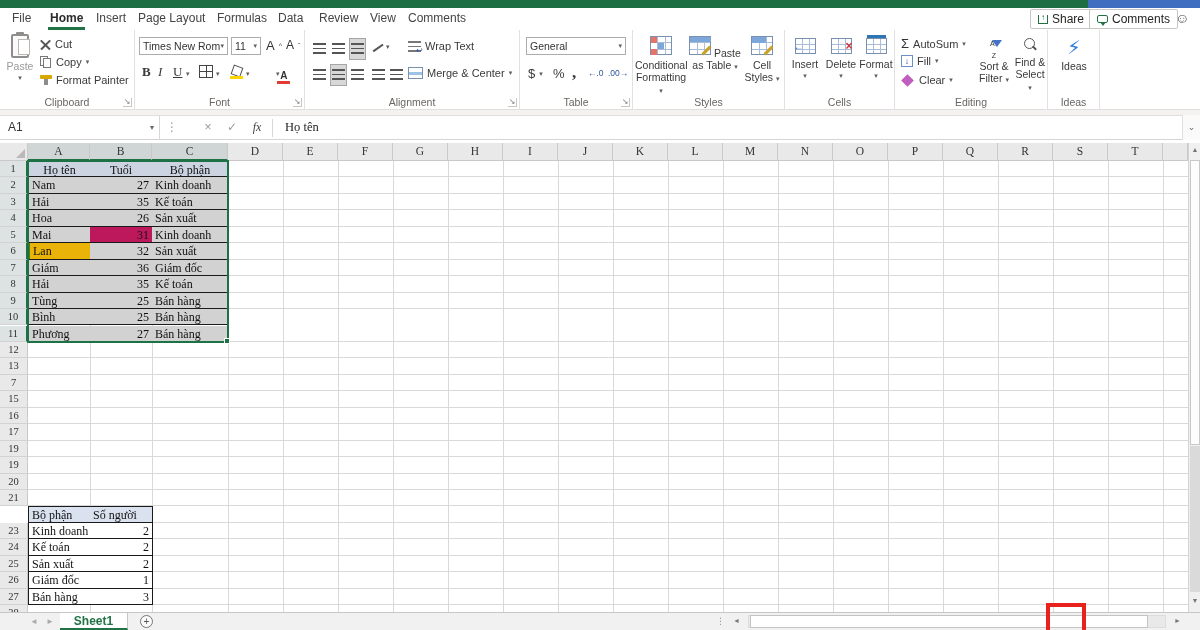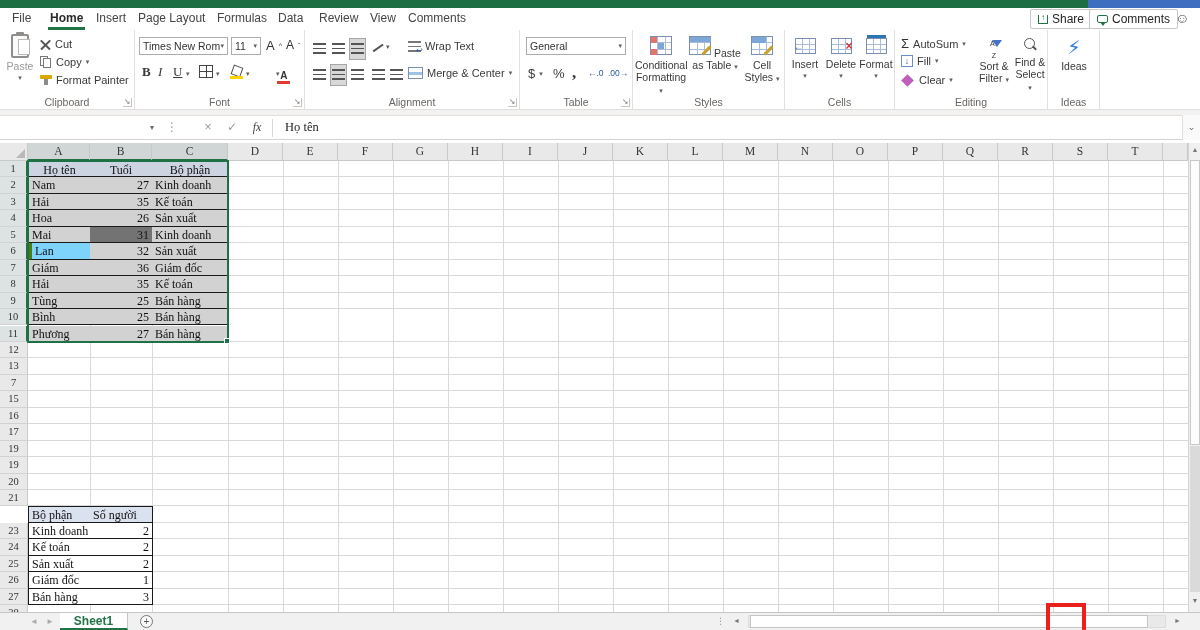--- a/index.html
+++ b/index.html
@@ -351,20 +351,21 @@
       </div>
       <div class="rg-label">Ideas</div>
     </div>
 
     <div class="abs" style="left:1180px;top:90px;font-size:9px;color:#666">∧</div>
   </div>
 
   <div class="abs" style="left:0;top:110px;width:1200px;height:5px;background:#f3f2f1"></div>
 
   <div class="abs fbar">
+    <div class="namebox">A1</div>
     <span class="fbtn" style="left:146px;width:12px;font-size:8px;color:#666">▾</span>
     <span class="fbtn" style="left:166px;width:10px">⋮</span>
     <span class="fbtn" style="left:200px;width:16px">×</span>
     <span class="fbtn" style="left:224px;width:16px">✓</span>
     <span class="fbtn" style="left:248px;width:18px;color:#444;font-style:italic;font-family:'Liberation Serif',serif">fx</span>
     <span class="abs" style="left:272px;top:3px;width:1px;height:18px;background:#d8d8d8"></span>
     <div class="fval">Họ tên</div>
   </div>
   <div class="abs fchev">⌄</div>
 
@@ -446,23 +447,23 @@
       <div class="cell hl" style="left:28px;top:34.45px;width:63px;height:16.45px;line-height:16.45px;background:#d2d2d2;border-left:1px solid #1a1a1a;">Nam</div>
       <div class="cell hr" style="left:90px;top:34.45px;width:63px;height:16.45px;line-height:16.45px;background:#d2d2d2;">27</div>
       <div class="cell hl" style="left:152px;top:34.45px;width:77px;height:16.45px;line-height:16.45px;background:#d2d2d2;">Kinh doanh</div>
       <div class="cell hl" style="left:28px;top:50.9px;width:63px;height:16.45px;line-height:16.45px;background:#d2d2d2;border-left:1px solid #1a1a1a;">Hải</div>
       <div class="cell hr" style="left:90px;top:50.9px;width:63px;height:16.45px;line-height:16.45px;background:#d2d2d2;">35</div>
       <div class="cell hl" style="left:152px;top:50.9px;width:77px;height:16.45px;line-height:16.45px;background:#d2d2d2;">Kế toán</div>
       <div class="cell hl" style="left:28px;top:67.35px;width:63px;height:16.45px;line-height:16.45px;background:#d2d2d2;border-left:1px solid #1a1a1a;">Hoa</div>
       <div class="cell hr" style="left:90px;top:67.35px;width:63px;height:16.45px;line-height:16.45px;background:#d2d2d2;">26</div>
       <div class="cell hl" style="left:152px;top:67.35px;width:77px;height:16.45px;line-height:16.45px;background:#d2d2d2;">Sản xuất</div>
       <div class="cell hl" style="left:28px;top:83.8px;width:63px;height:16.45px;line-height:16.45px;background:#d2d2d2;border-left:1px solid #1a1a1a;">Mai</div>
-      <div class="cell hr" style="left:90px;top:83.8px;width:63px;height:16.45px;line-height:16.45px;background:#737373;">31</div>
+      <div class="cell hr" style="left:90px;top:83.8px;width:63px;height:16.45px;line-height:16.45px;background:#be185d;">31</div>
       <div class="cell hl" style="left:152px;top:83.8px;width:77px;height:16.45px;line-height:16.45px;background:#d2d2d2;">Kinh doanh</div>
-      <div class="cell hl" style="left:28px;top:100.25px;width:63px;height:16.45px;line-height:16.45px;background:#7dd3fc;border-left:4px solid #4d7c0f;">Lan</div>
+      <div class="cell hl" style="left:28px;top:100.25px;width:63px;height:16.45px;line-height:16.45px;background:#eab308;border-left:2px solid #4d7c0f;">Lan</div>
       <div class="cell hr" style="left:90px;top:100.25px;width:63px;height:16.45px;line-height:16.45px;background:#d2d2d2;">32</div>
       <div class="cell hl" style="left:152px;top:100.25px;width:77px;height:16.45px;line-height:16.45px;background:#d2d2d2;">Sản xuất</div>
       <div class="cell hl" style="left:28px;top:116.69999999999999px;width:63px;height:16.45px;line-height:16.45px;background:#d2d2d2;border-left:1px solid #1a1a1a;">Giám</div>
       <div class="cell hr" style="left:90px;top:116.69999999999999px;width:63px;height:16.45px;line-height:16.45px;background:#d2d2d2;">36</div>
       <div class="cell hl" style="left:152px;top:116.69999999999999px;width:77px;height:16.45px;line-height:16.45px;background:#d2d2d2;">Giám đốc</div>
       <div class="cell hl" style="left:28px;top:133.14999999999998px;width:63px;height:16.45px;line-height:16.45px;background:#d2d2d2;border-left:1px solid #1a1a1a;">Hải</div>
       <div class="cell hr" style="left:90px;top:133.14999999999998px;width:63px;height:16.45px;line-height:16.45px;background:#d2d2d2;">35</div>
       <div class="cell hl" style="left:152px;top:133.14999999999998px;width:77px;height:16.45px;line-height:16.45px;background:#d2d2d2;">Kế toán</div>
       <div class="cell hl" style="left:28px;top:149.6px;width:63px;height:16.45px;line-height:16.45px;background:#d2d2d2;border-left:1px solid #1a1a1a;">Tùng</div>
       <div class="cell hr" style="left:90px;top:149.6px;width:63px;height:16.45px;line-height:16.45px;background:#d2d2d2;">25</div>

